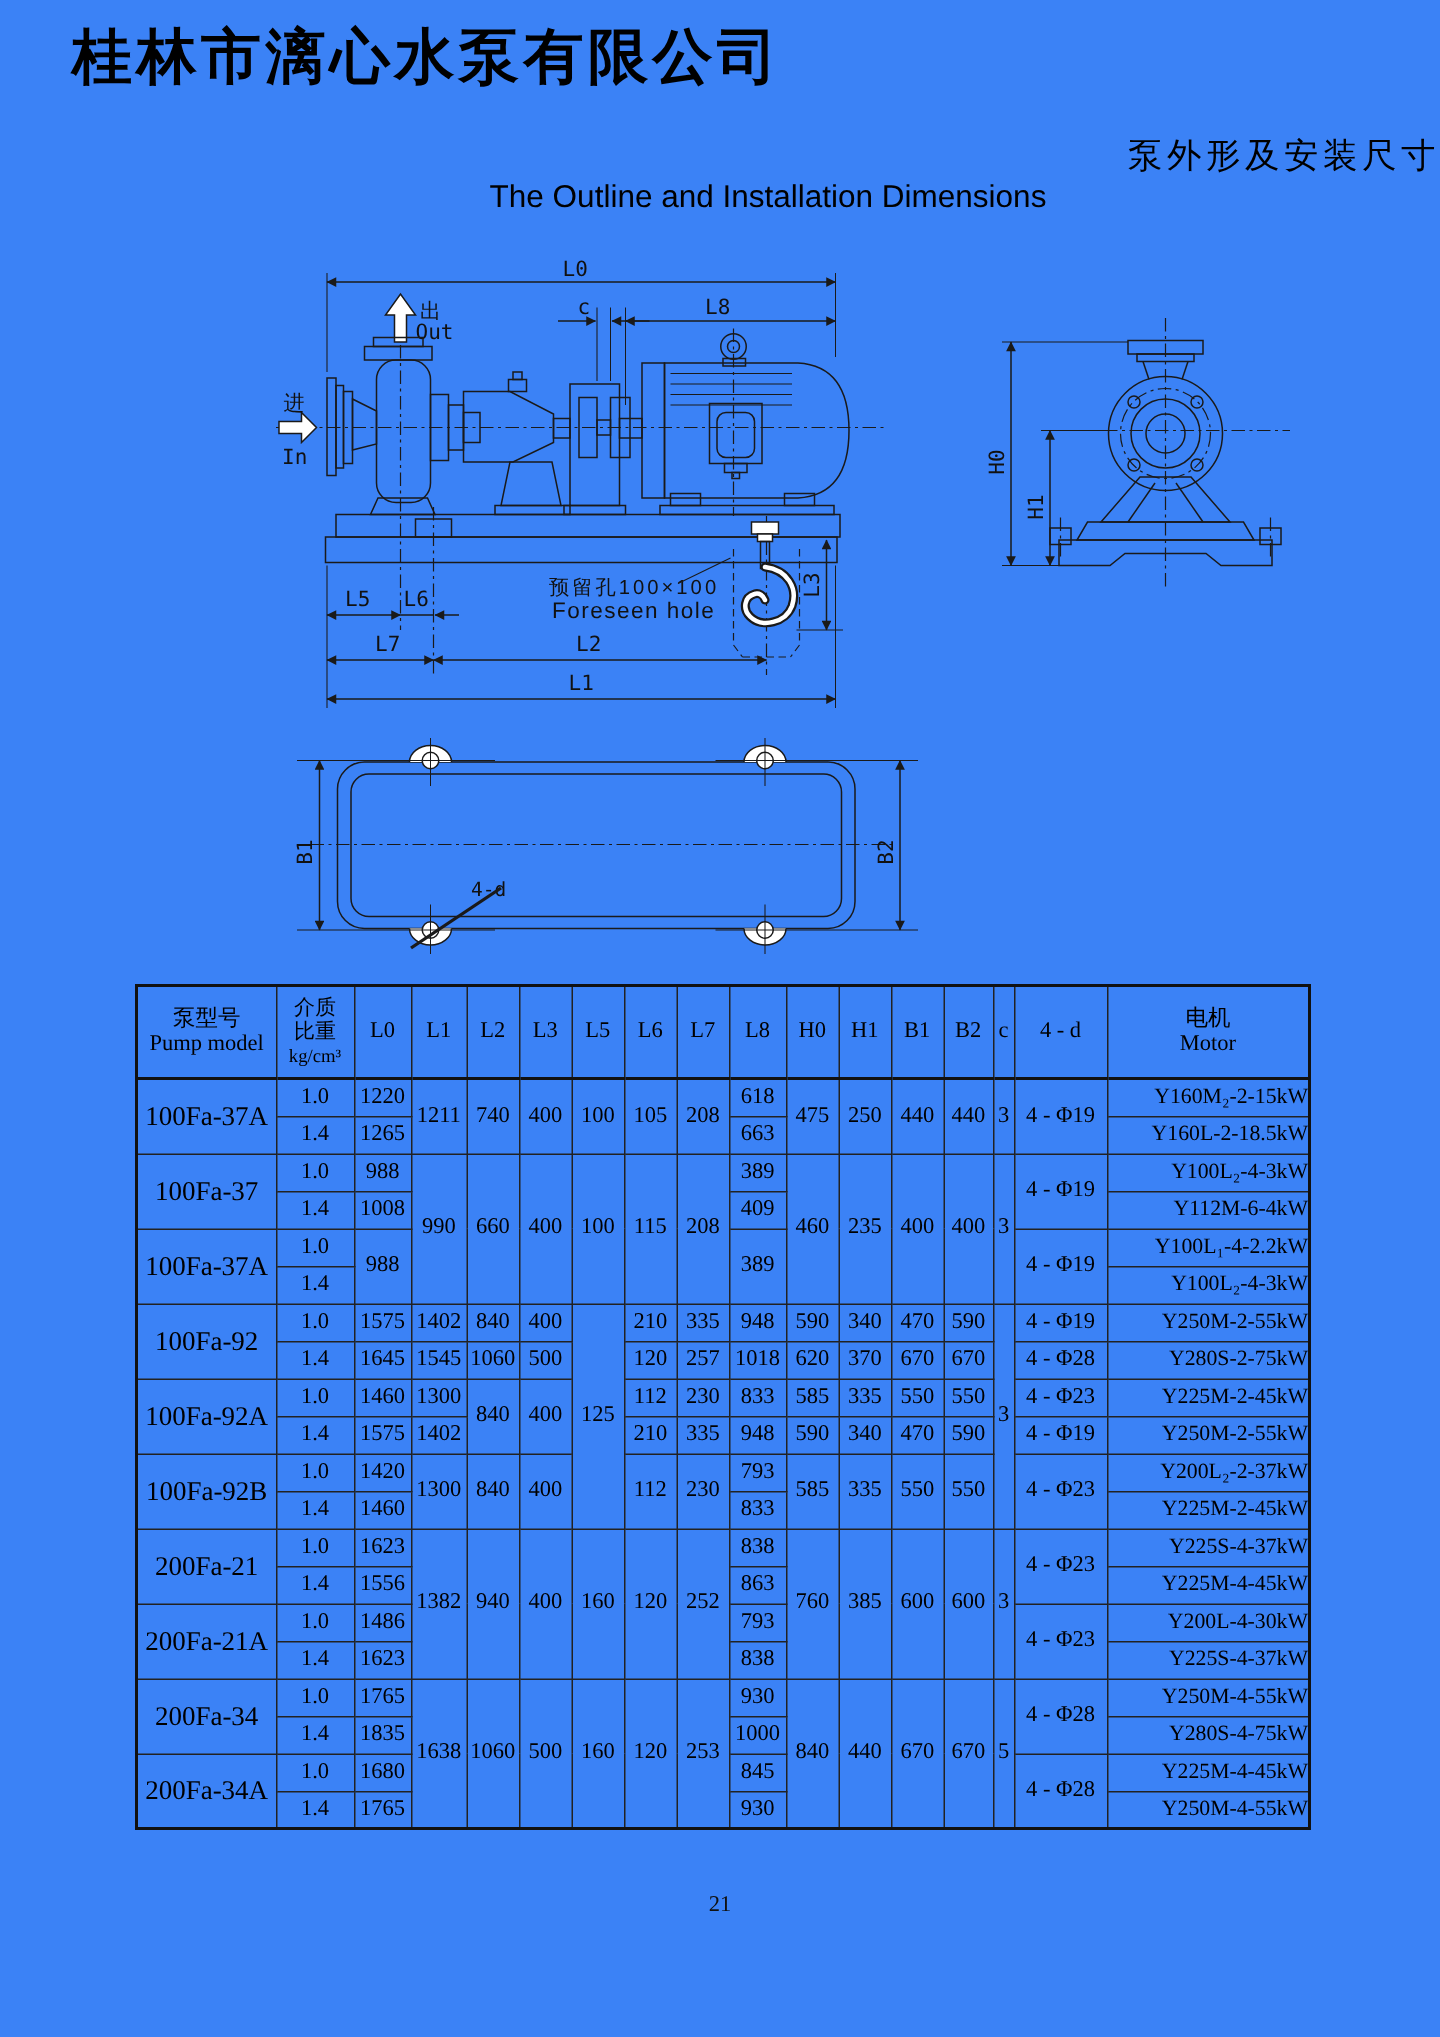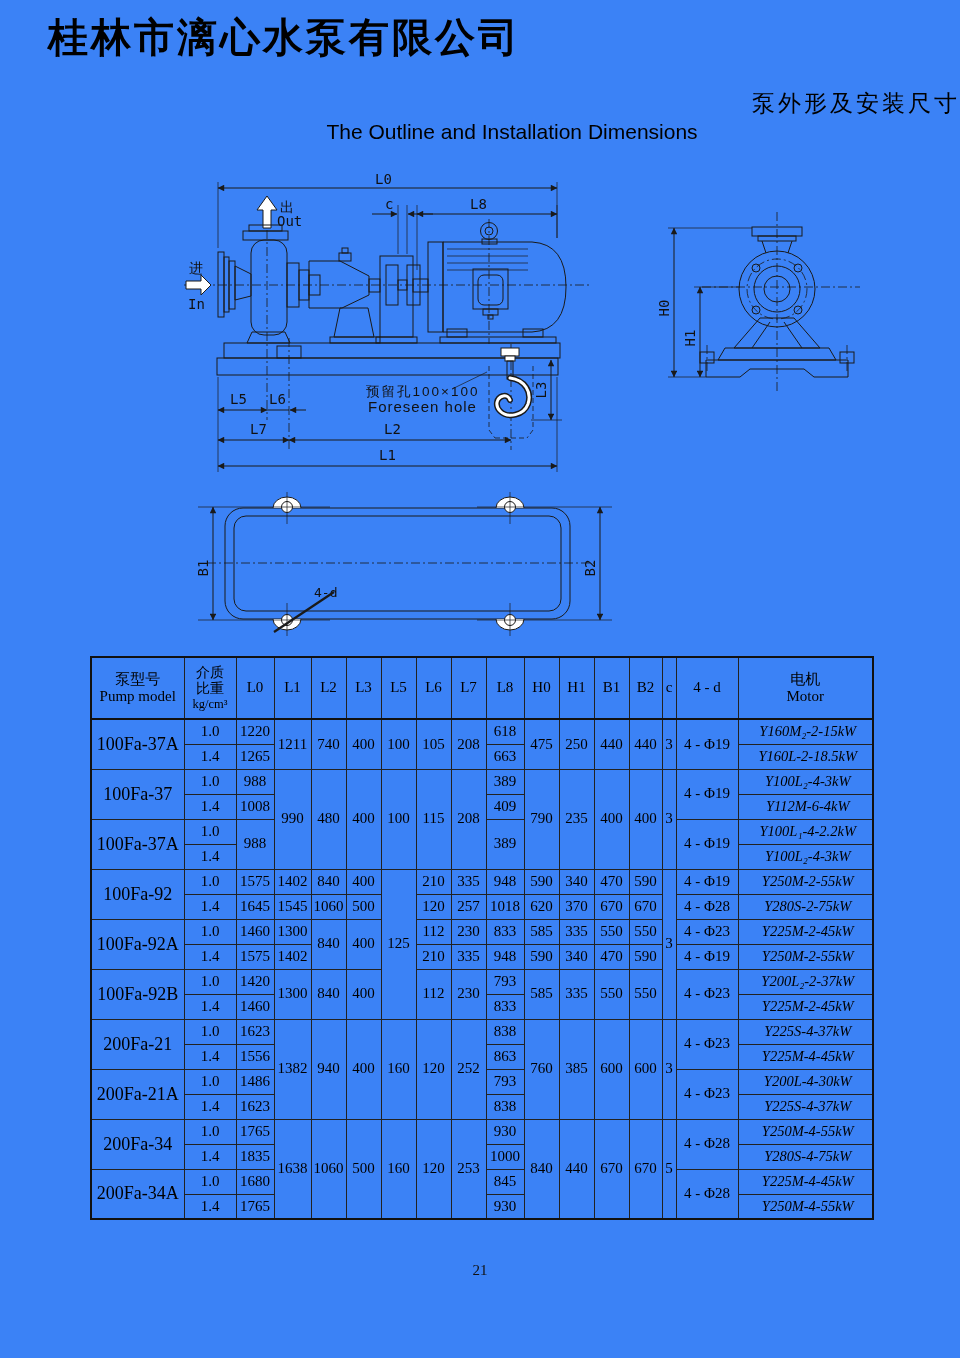--- a/index.html
+++ b/index.html
@@ -29,21 +29,21 @@
   #table-wrap{position:absolute;left:90px;top:656px;}
   table#dim-table{border-collapse:collapse;table-layout:fixed;width:782px;
         font-family:"Liberation Serif",serif;color:#000;border:2.5px solid #111;}
   #dim-table th,#dim-table td{border:1px solid #222;text-align:center;vertical-align:middle;
         padding:0;font-weight:normal;font-size:15px;line-height:1.15;overflow:hidden;}
   #dim-table thead tr{height:62px;padding-left:28px;}
   #dim-table tbody tr{height:25px;}
   #dim-table thead th{border-bottom:2px solid #111;}
   #dim-table tbody tr.bs td{border-top:1.8px solid #111;}
   #dim-table td.model{font-size:18px;margin-left:12px;}
-  #dim-table td.motor{text-align:center;padding-left:5px;font-size:14.5px;font-style:italic;}
+  #dim-table td.motor{text-align:right;padding-left:5px;font-size:14.5px;}
   #dim-table th.h-medium div:nth-child(1),#dim-table th.h-medium div:nth-child(2){font-size:14px;}
   #dim-table th.h-medium div:nth-child(3){font-size:12.5px;}
   
   #page-number{position:absolute;left:0;top:1262px;width:100%;text-align:center;
         font-size:15px;font-family:"Liberation Serif",serif;}
 </style>
 </head>
 <body>
 
 <div id="page">
@@ -405,39 +405,39 @@
             <td>
               <div>1.0</div>
             </td>
             <td>
               <div>988</div>
             </td>
             <td rowspan="4">
               <div>990</div>
             </td>
             <td rowspan="4">
-              <div>480</div>
+              <div>660</div>
             </td>
             <td rowspan="4">
               <div>400</div>
             </td>
             <td rowspan="4">
               <div>100</div>
             </td>
             <td rowspan="4">
               <div>115</div>
             </td>
             <td rowspan="4">
               <div>208</div>
             </td>
             <td>
               <div>389</div>
             </td>
             <td rowspan="4">
-              <div>790</div>
+              <div>460</div>
             </td>
             <td rowspan="4">
               <div>235</div>
             </td>
             <td rowspan="4">
               <div>400</div>
             </td>
             <td rowspan="4">
               <div>400</div>
             </td>

